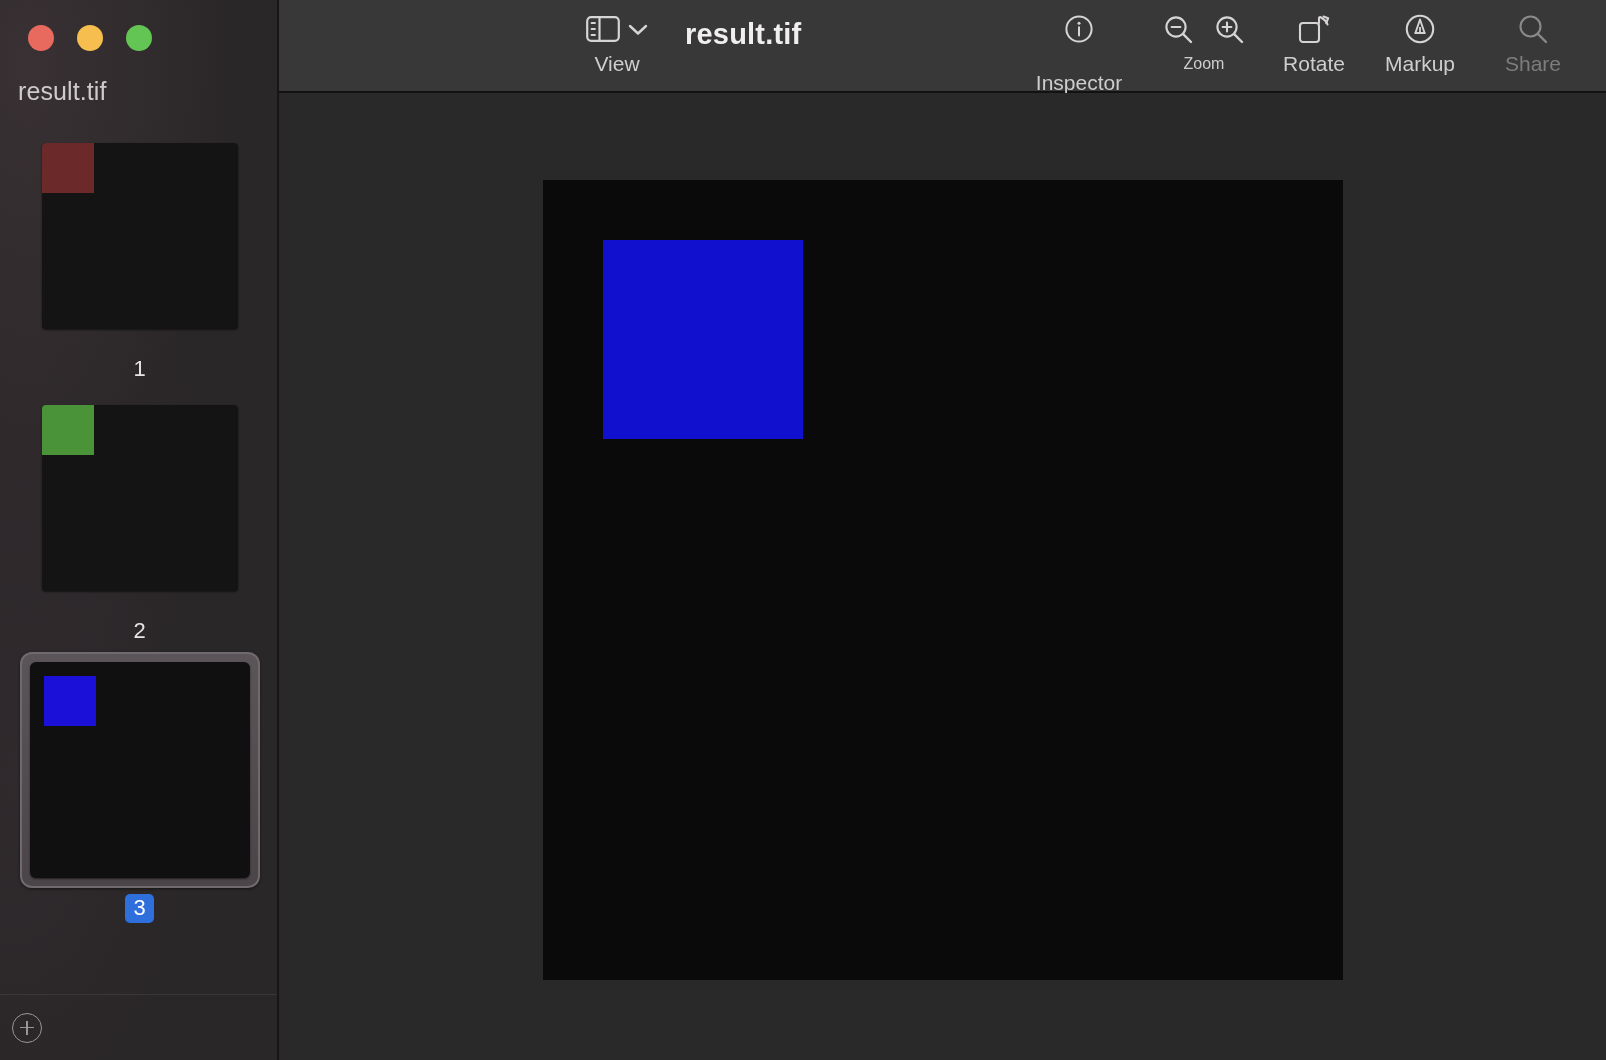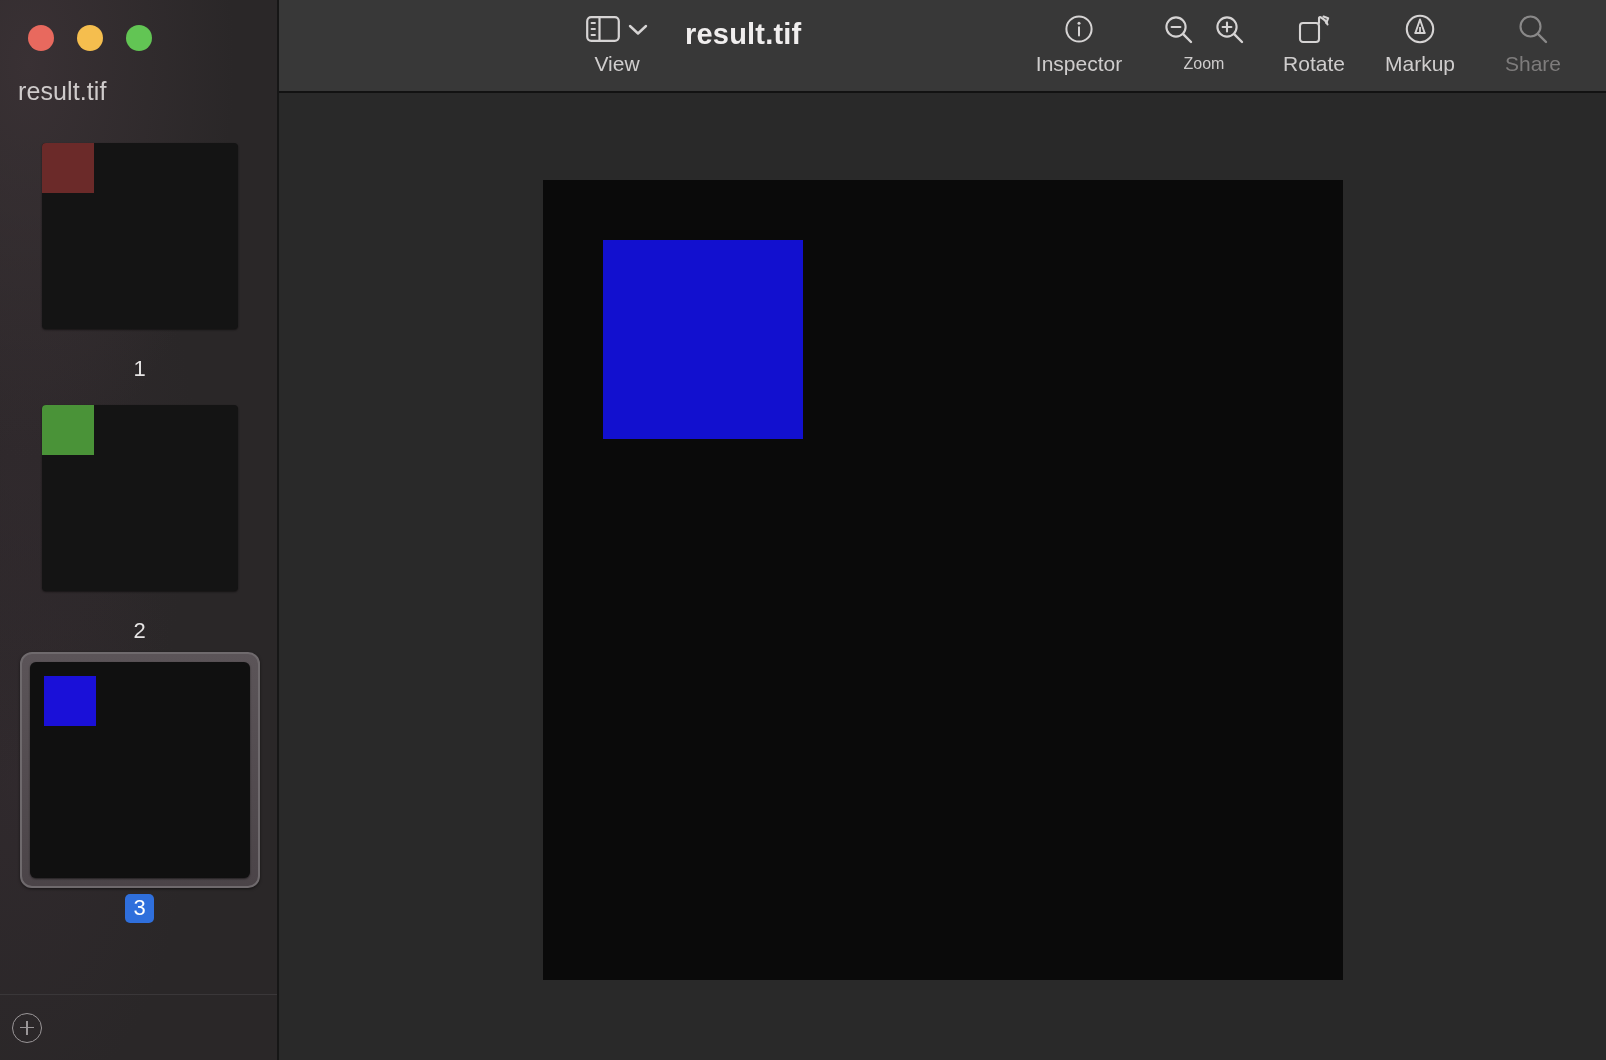--- a/index.html
+++ b/index.html
@@ -216,21 +216,21 @@
     margin-top:18px;
     white-space:nowrap;
   }
 
   #tb-right{
     margin-left:auto;
     display:flex;
     align-items:flex-start;
     padding-right:0px;
   }
-  #tb-inspector{ width:134px; }
+  #tb-inspector{ width:134px;gap:19px; }
   .zoom-group{
     display:flex;
     flex-direction:column;
     align-items:center;
     padding-top:10px;
     width:116px;
   }
   .zoom-group .row{
     height:42px; display:flex; align-items:center; gap:20px;
   }

